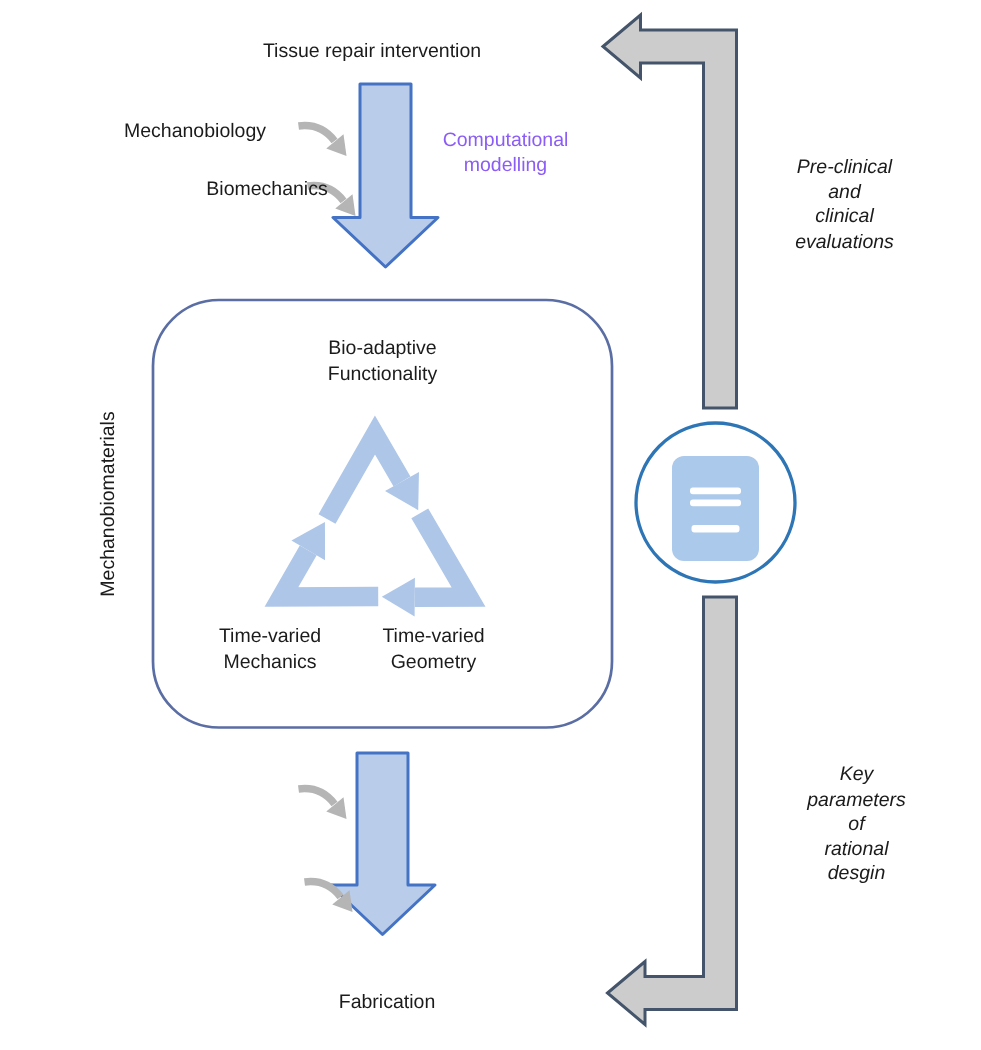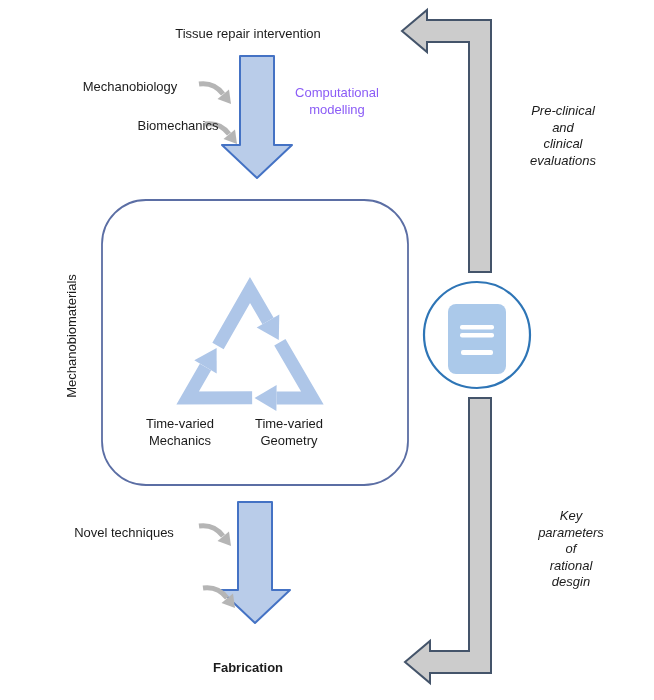--- a/index.html
+++ b/index.html
@@ -21,21 +21,21 @@
   #bioadaptive  { left:255px; top:224px; }
   #tvm          { left:180px; top:416px; }
   #tvg          { left:289px; top:416px; }
   #sidelabel    { left:72px;  top:336px; }
   #preclin      { left:563px; top:103px; }
   #quant        { left:585px; top:321px; }
   #keyparams    { left:571px; top:508px; }
   #novel        { left:124px; top:525px; }
   #matdb        { left:131px; top:560px; }
   #machine      { left:332px; top:537px; }
-  #fabrication  { left:248px; top:660px;font-weight:bold; }
+  #fabrication  { left:258px; top:660px; }
 </style>
 </head>
 <body>
 
 <div class="canvas">
 
   <svg class="gfx" width="654" height="700" viewBox="0 0 654 700">
     <defs>
       <g id="swoosh">
         <path d="M2,4 Q17,2 26,14" fill="none" stroke="#b5b5b5" stroke-width="5"></path>
@@ -76,29 +76,30 @@
   </svg>
 
   <div id="title" class="t">Tissue repair intervention</div>
 
   <div id="mech" class="t">Mechanobiology</div>
   <div id="biomech" class="t">Biomechanics</div>
   <div id="comp" class="t blue">Computational
 modelling</div>
 
   <div id="sidelabel" class="rot">Mechanobiomaterials</div>
+  <div id="bioadaptive" class="t">Bio-adaptive
+Functionality</div>
   <div id="tvm" class="t">Time-varied
 Mechanics</div>
   <div id="tvg" class="t">Time-varied
 Geometry</div>
 
   <div id="preclin" class="t it">Pre-clinical
 and
 clinical
 evaluations</div>
   <div id="keyparams" class="t it">Key parameters
 of
 rational desgin</div>
 
-  <div id="novel" class="t">Novel techniques</div>
   <div id="fabrication" class="t">Fabrication</div>
 
 </div>
 
 </body></html>

